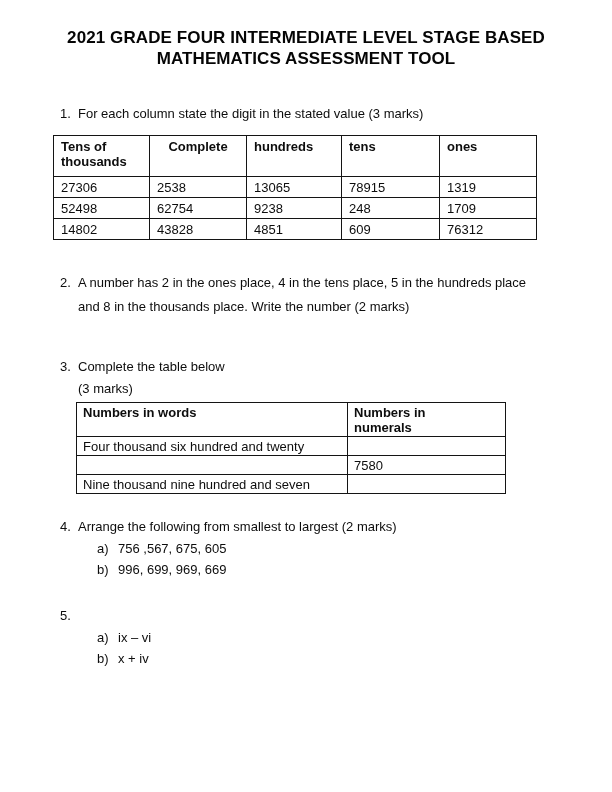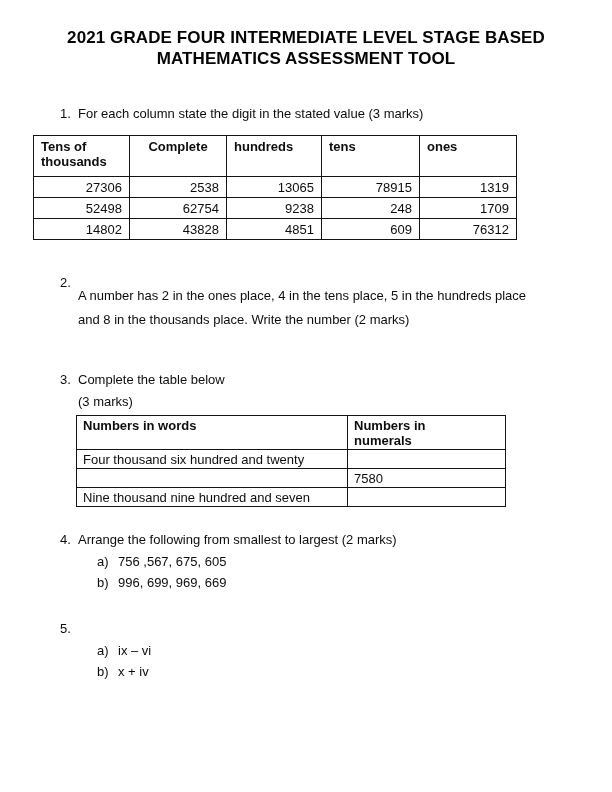--- a/index.html
+++ b/index.html
@@ -24,21 +24,21 @@
   }
   .q {
     display: flex;
     margin-left: 60px;
     line-height: 16px;
   }
   .qnum { flex: 0 0 18px; }
   .qtext { flex: 0 1 auto; }
   .q1 { margin-top: 37px; }
   .q2 { margin-top: 31px; line-height: 24px; }
-  .q2 .qtext { max-width: 470px; margin-top: 13px; }
+  .q2 .qtext { max-width: 470px; }
   .q3 { margin-top: 37px; line-height: 22px; }
   .q4 { margin-top: 25px; }
   .q5 { margin-top: 30px; }
   .sub {
     display: flex;
     margin-left: 97px;
     margin-top: 6px;
     line-height: 16px;
   }
   .sub + .sub { margin-top: 5px; }
@@ -48,29 +48,29 @@
     table-layout: fixed;
   }
   .t th, .t td {
     border: 1.5px solid #141414;
     padding: 1px 7px;
     text-align: left;
     font-size: 13px;
     overflow: hidden;
     white-space: normal;
   }
-  .t1 { margin: 13px 0 0 33px; width: 483px; }
+  .t1 { margin: 13px 0 0 53px; width: 483px; }
   .t1 th {
     height: 36px;
     vertical-align: top;
     padding-top: 3px;
     font-weight: bold;
   }
   .t1 th.center { text-align: center; }
-  .t1 td { height: 18px; text-align: right; }
+  .t1 td { height: 18px; }
   .t2 { margin: 2px 0 0 76px; width: 429px; }
   .t2 th { font-weight: bold; height: 17px; vertical-align: top; padding: 2px 24px 1px 6px; }
   .t2 td { height: 16px; padding: 1px 6px; }
 </style>
 </head>
 <body>
 
 <div class="page">
 
   <header class="title">

